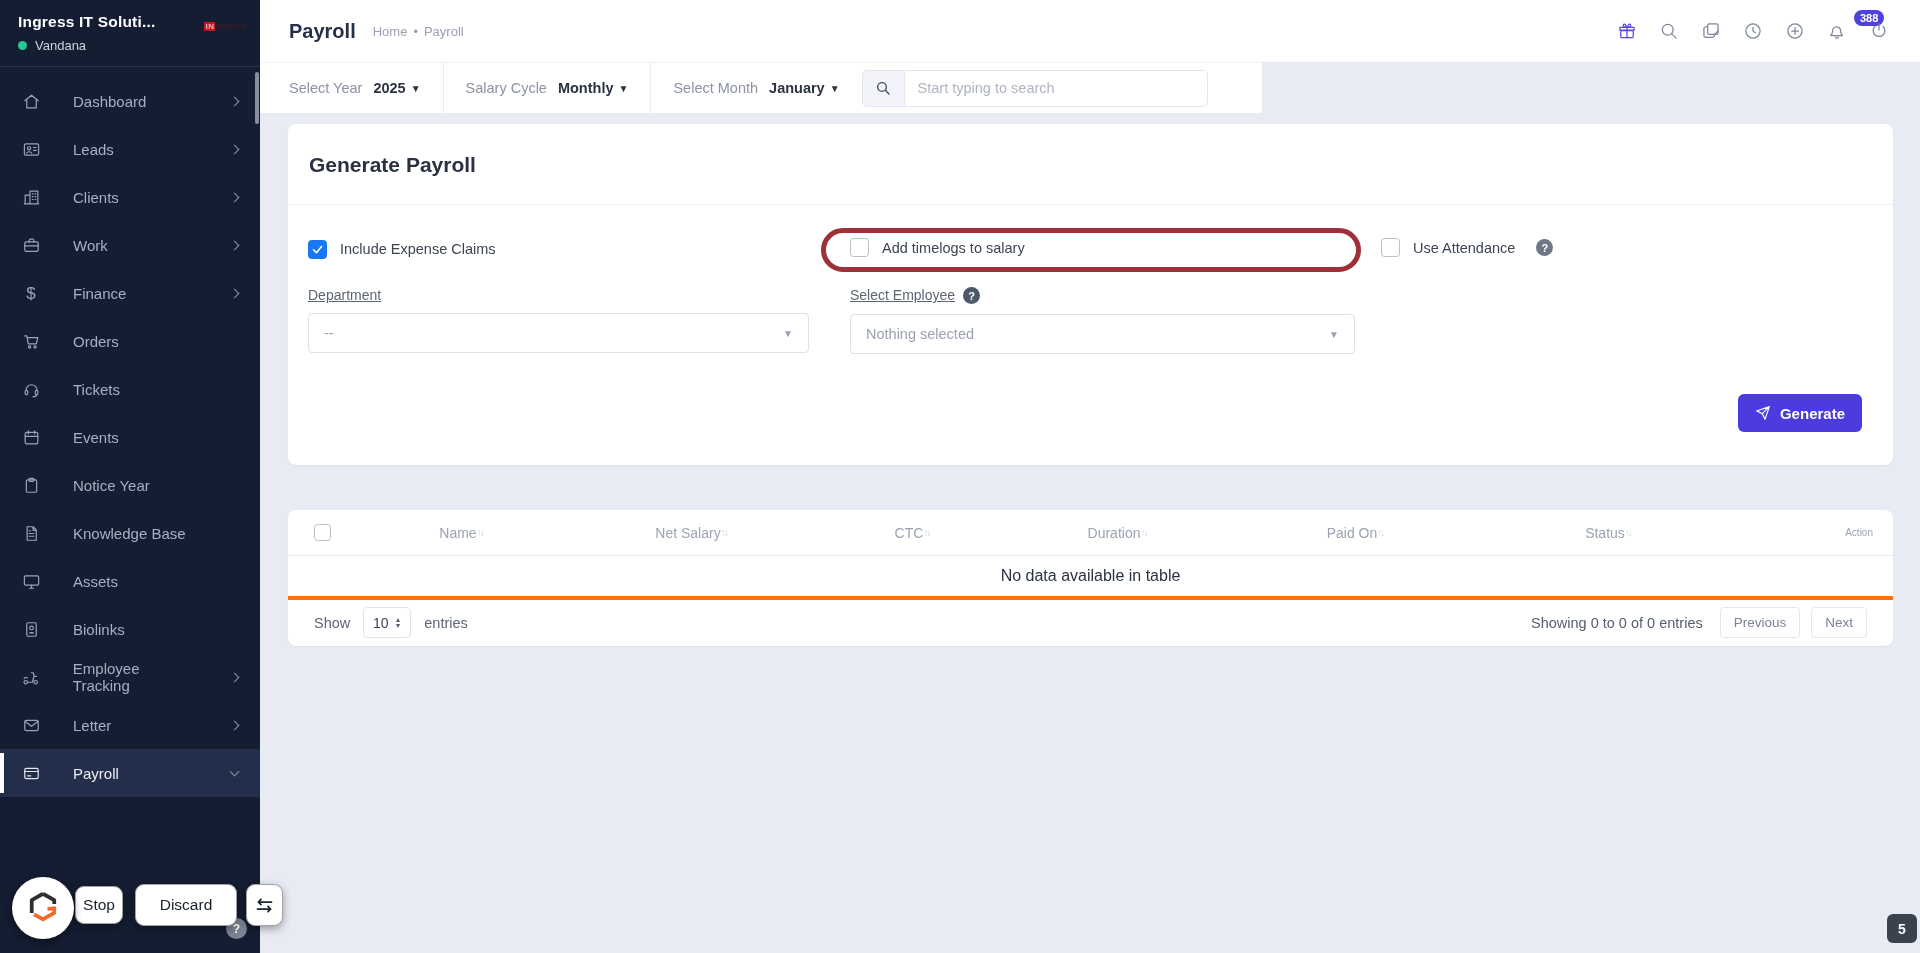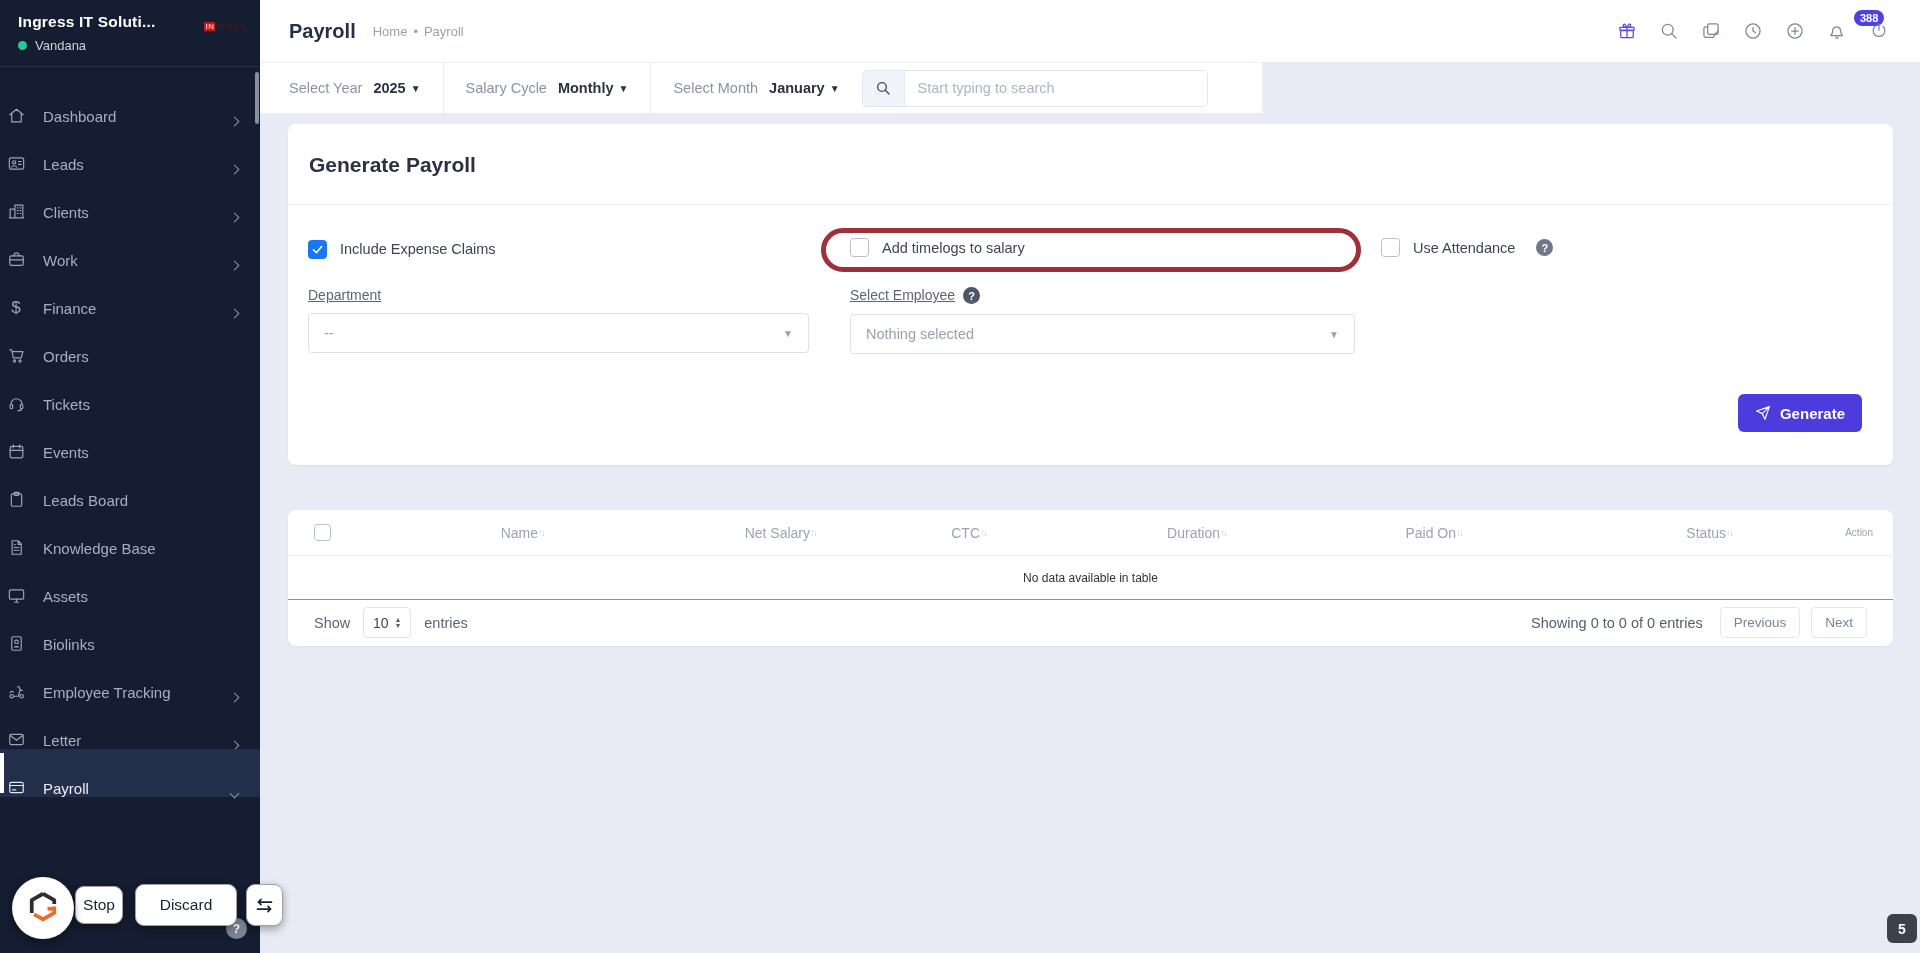--- a/index.html
+++ b/index.html
@@ -10,21 +10,21 @@
   .sidebar { position:absolute; left:0; top:0; width:260px; height:953px; background:#141d31; z-index:20; }
   .side-head { position:relative; height:67px; border-bottom:1px solid #27314b; padding:13px 16px 0 18px; }
   .company { color:#fff; font-size:15.5px; font-weight:700; letter-spacing:.2px; white-space:nowrap; overflow:hidden; }
   .userline { display:flex; align-items:center; gap:8px; margin-top:7px; }
   .dot { width:9px; height:9px; border-radius:50%; background:#27c993; }
   .username { color:#cdd2de; font-size:13px; }
   .mini-logo { position:absolute; right:14px; top:22px; font-size:8px; font-weight:800; letter-spacing:.5px; color:#3a1d22; }
   .mini-logo b { background:#c4161c; color:#e8b9b9; padding:0 1px; }
   .side-scrollthumb { position:absolute; right:1px; top:72px; width:4px; height:52px; background:rgba(230,235,245,.55); border-radius:2px; z-index:5; }
   .side-menu { padding-top:10px; }
-  .mi { height:48px; display:flex; align-items:flex-end; padding:0 22px 0 6px; gap:17px; color:#a7afc3; font-size:15px; cursor:pointer; position:relative; }
+  .mi { height:48px; display:flex; align-items:center; padding:0 22px 0 21px; gap:32px; color:#a7afc3; font-size:15px; cursor:pointer; position:relative; }
   .mi-ic { width:20px; height:20px; display:flex; align-items:center; justify-content:center; color:#9ba4ba; }
   .mi-ic svg { width:19px; height:19px; stroke:currentColor; fill:none; stroke-width:1.5; stroke-linecap:round; stroke-linejoin:round; }
   .chev { width:7px; height:7px; border-right:1.6px solid #8a93a9; border-bottom:1.6px solid #8a93a9; margin-left:auto; }
   .chev.right { transform:rotate(-45deg); }
   .chev.down  { transform:rotate(45deg); margin-top:-3px; }
   .mi.active { background:#232e4a; color:#eceef4; }
   .mi.active .mi-ic { color:#e4e7ef; }
   .mi.active::before { content:""; position:absolute; left:0; top:4px; bottom:4px; width:4px; background:#fff; }
 
   
@@ -73,24 +73,24 @@
   .sel-col1 .sel { width:501px; } .sel-col2 .sel { width:505px;gap:12px; }
   .sel-value { font-size:14.5px; color:#9aa1b0; }
   .sel-caret { font-size:10px; color:#9aa1b0; }
   .gen-btn { position:absolute; right:31px; bottom:33px; background:#4c3bdd; color:#fff; border:0; border-radius:6px; height:38px; padding:0 17px; font-size:15px; font-weight:600; font-family:inherit; display:flex; align-items:center; gap:9px; cursor:pointer; }
   .gen-btn svg { width:16px; height:16px; stroke:#fff; fill:none; stroke-width:1.8; stroke-linecap:round; stroke-linejoin:round; }
 
   
   .table-card { left:288px; top:510px; width:1605px; height:136px; }
   .thead { display:flex; align-items:center; height:46px; border-bottom:1px solid #eceef3; }
   .th-check { width:90px; padding-left:26px; display:flex; align-items:center; }
-  .th { display:flex; align-items:center; justify-content:flex-end; padding-right:22px; font-size:14px; color:#9ba3b5; }
+  .th { display:flex; align-items:center; justify-content:center; padding-right:22px; font-size:14px; color:#9ba3b5; }
   .th .sort { font-size:10px; color:#ccd1dc; letter-spacing:-2px; }
   .th-action { flex:1; text-align:right; padding-right:20px; font-size:10px; color:#9ba3b5; }
-  .tempty { height:44px; display:flex; align-items:center; justify-content:center; font-size:12px; color:#2c3342; border-bottom:1px solid #f97316; }
+  .tempty { height:44px; display:flex; align-items:center; justify-content:center; font-size:16px; color:#2c3342; border-bottom:4px solid #f97316; }
   .tfoot { height:45px; display:flex; align-items:center; padding:0 26px; }
   .tf-left { display:flex; align-items:center; gap:13px; font-size:14.5px; color:#5d6575; }
   .pagesize { width:48px; height:31px; border:1px solid #dfe3ec; border-radius:4px; display:flex; align-items:center; justify-content:center; gap:6px; font-size:14px; color:#3c4555; cursor:pointer; background:#fff; }
   .stepper { display:flex; flex-direction:column; font-size:7px; color:#555e6e; line-height:.75; }
   .tf-right { margin-left:auto; display:flex; align-items:center; gap:11px; }
   .tf-summary { font-size:14.5px; color:#555e6e; margin-right:6px; }
   .pg-btn { background:#fff; border:1px solid #e2e6ee; border-radius:4px; padding:7px 13px; font-size:13.5px; color:#7b8496; font-family:inherit; cursor:pointer; }
 
   
   .brand-bubble { position:absolute; left:12px; top:877px; width:62px; height:62px; border-radius:50%; background:#fff; box-shadow:0 3px 10px rgba(0,0,0,.4); display:flex; align-items:center; justify-content:center; z-index:40; }
@@ -192,21 +192,21 @@
         </span>
         <span class="mi-label">Events</span>
       </div>
       <div class="mi">
         <span class="mi-ic">
           <svg viewBox="0 0 24 24">
             <rect x="5.5" y="5" width="13" height="15.5" rx="1.5"></rect>
             <rect x="9" y="3" width="6" height="3.8" rx="1"></rect>
           </svg>
         </span>
-        <span class="mi-label">Leads Board</span>
+        <span class="mi-label">Notice Year</span>
       </div>
       <div class="mi">
         <span class="mi-ic">
           <svg viewBox="0 0 24 24">
             <path d="M6.5 3.5h7.5l4 4V20.5h-11.5zM14 3.5V8h4M9 12h6M9 15.5h6M9 8.5h2"></path>
           </svg>
         </span>
         <span class="mi-label">Knowledge Base</span>
       </div>
       <div class="mi">

